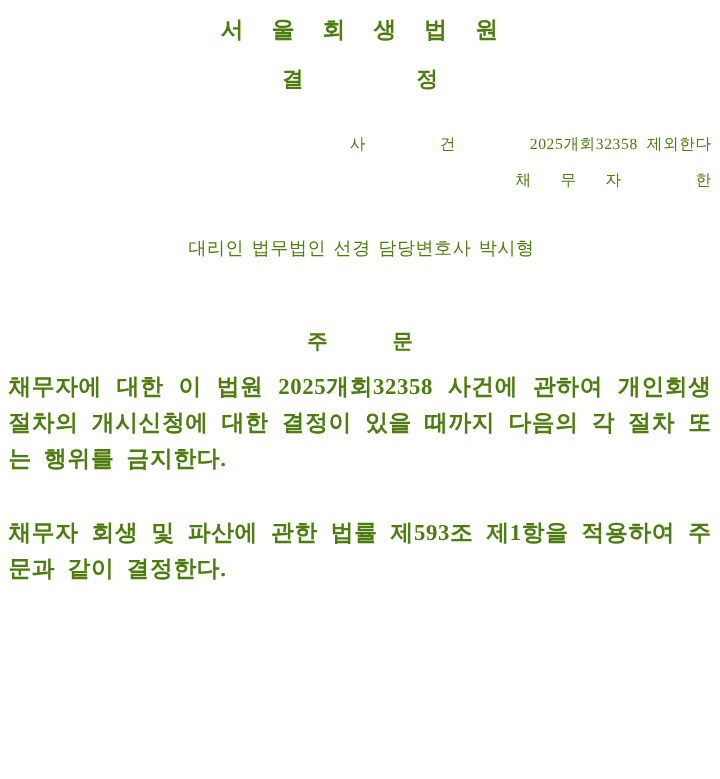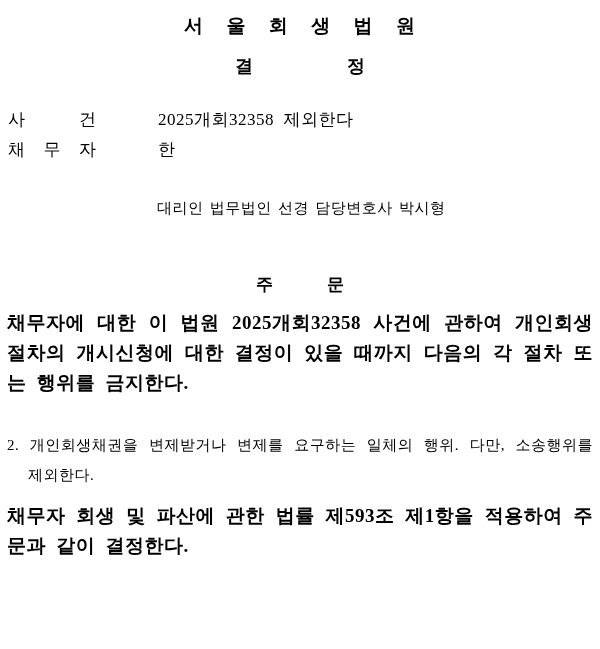--- a/index.html
+++ b/index.html
@@ -5,21 +5,21 @@
   html, body {
     margin: 0;
     padding: 0;
     background: #ffffff;
   }
   .page {
     position: relative;
     width: 600px;
     height: 649px;
     background: #ffffff;
-    color: #000000;
+    color: #4d7c0f;
     font-family: "Liberation Serif", "DejaVu Serif", serif;
     overflow: hidden;
     box-sizing: border-box;
     padding: 10px 7px 0 7px;
   }
   
   .spread {
     display: block;
     text-align: justify;
     text-align-last: justify;
@@ -41,21 +41,22 @@
     line-height: 26px;
   }
   .case-table {
     margin-top: 26px;
     padding-left: 1px;
   }
   .case-row {
     display: flex;
     align-items: baseline;
     line-height: 30px;
-    font-size: 17px;
+    font-size: 13px;
+    justify-content: flex-end;
   }
   .case-label {
     width: 88px;
     flex: 0 0 88px;
   }
   .case-value {
     margin-left: 62px;
     white-space: pre-wrap;
     letter-spacing: 0.5px;
   }
@@ -118,22 +119,18 @@
     </div>
   </div>
 
   <div class="representative">대리인 법무법인 선경 담당변호사 박시형</div>
 
   <div class="section-heading heading-main spread">주 문</div>
 
   <p class="body-text">채무자에 대한 이 법원 2025개회32358 사건에 관하여 개인회생절차의 개시신청에 대한 결정이 있을 때까지 다음의 각 절차 또는 행위를 금지한다.</p>
 
   <div class="order-list">
-    <div class="order-item">
-      <span>2.</span>
-      <span>개인회생채권을 변제받거나 변제를 요구하는 일체의 행위. 다만, 소송행위를 제외한다.</span>
-    </div>
   </div>
 
 
   <p class="body-text">채무자 회생 및 파산에 관한 법률 제593조 제1항을 적용하여 주문과 같이 결정한다.</p>
 
 </div>
 
 </body></html>

